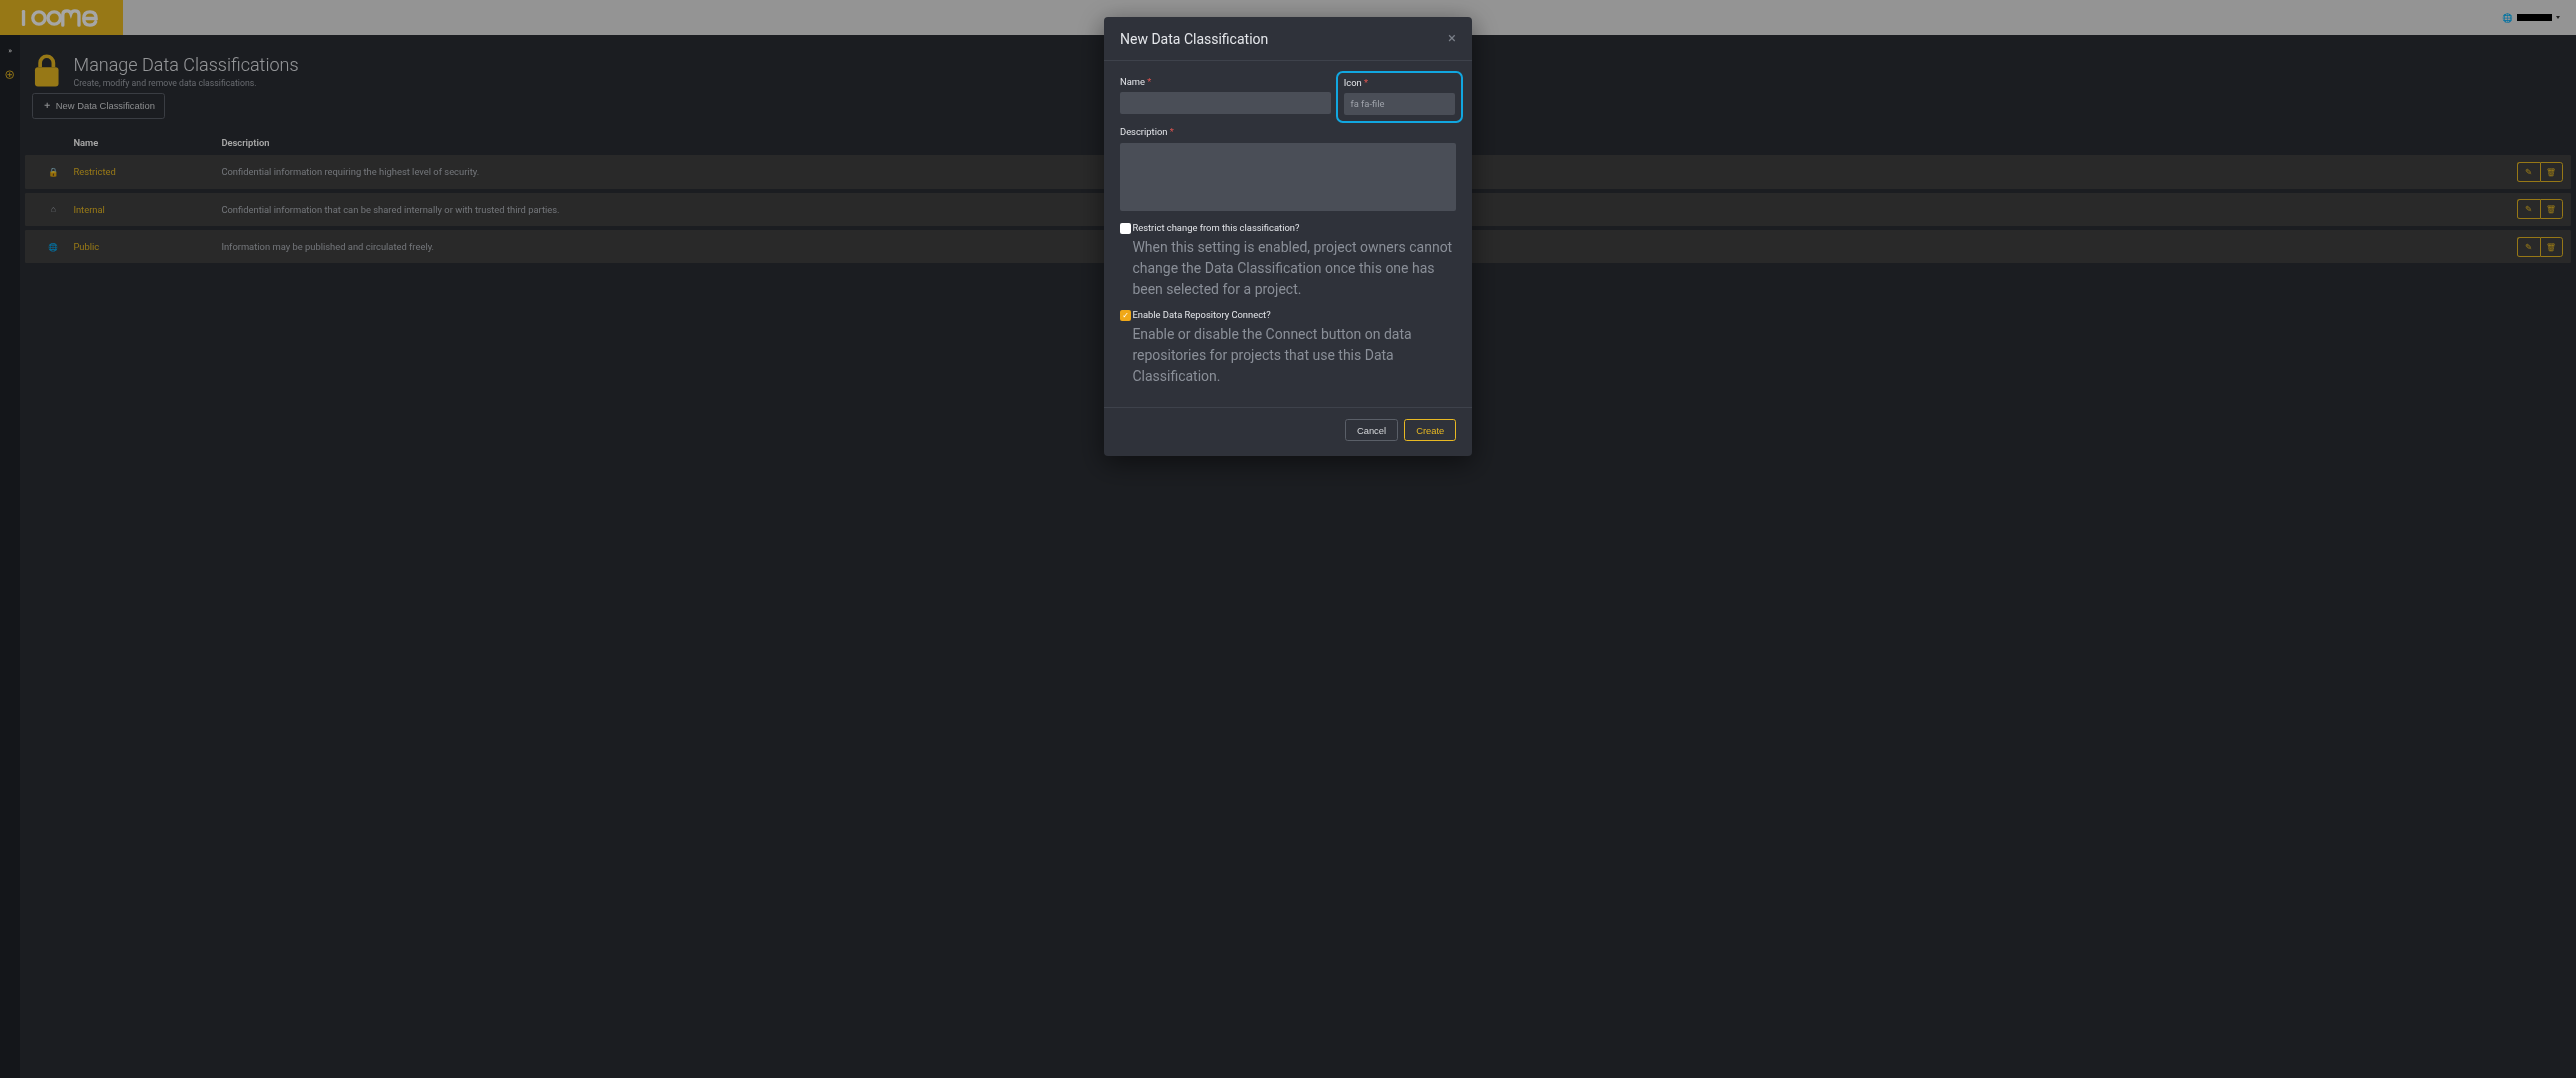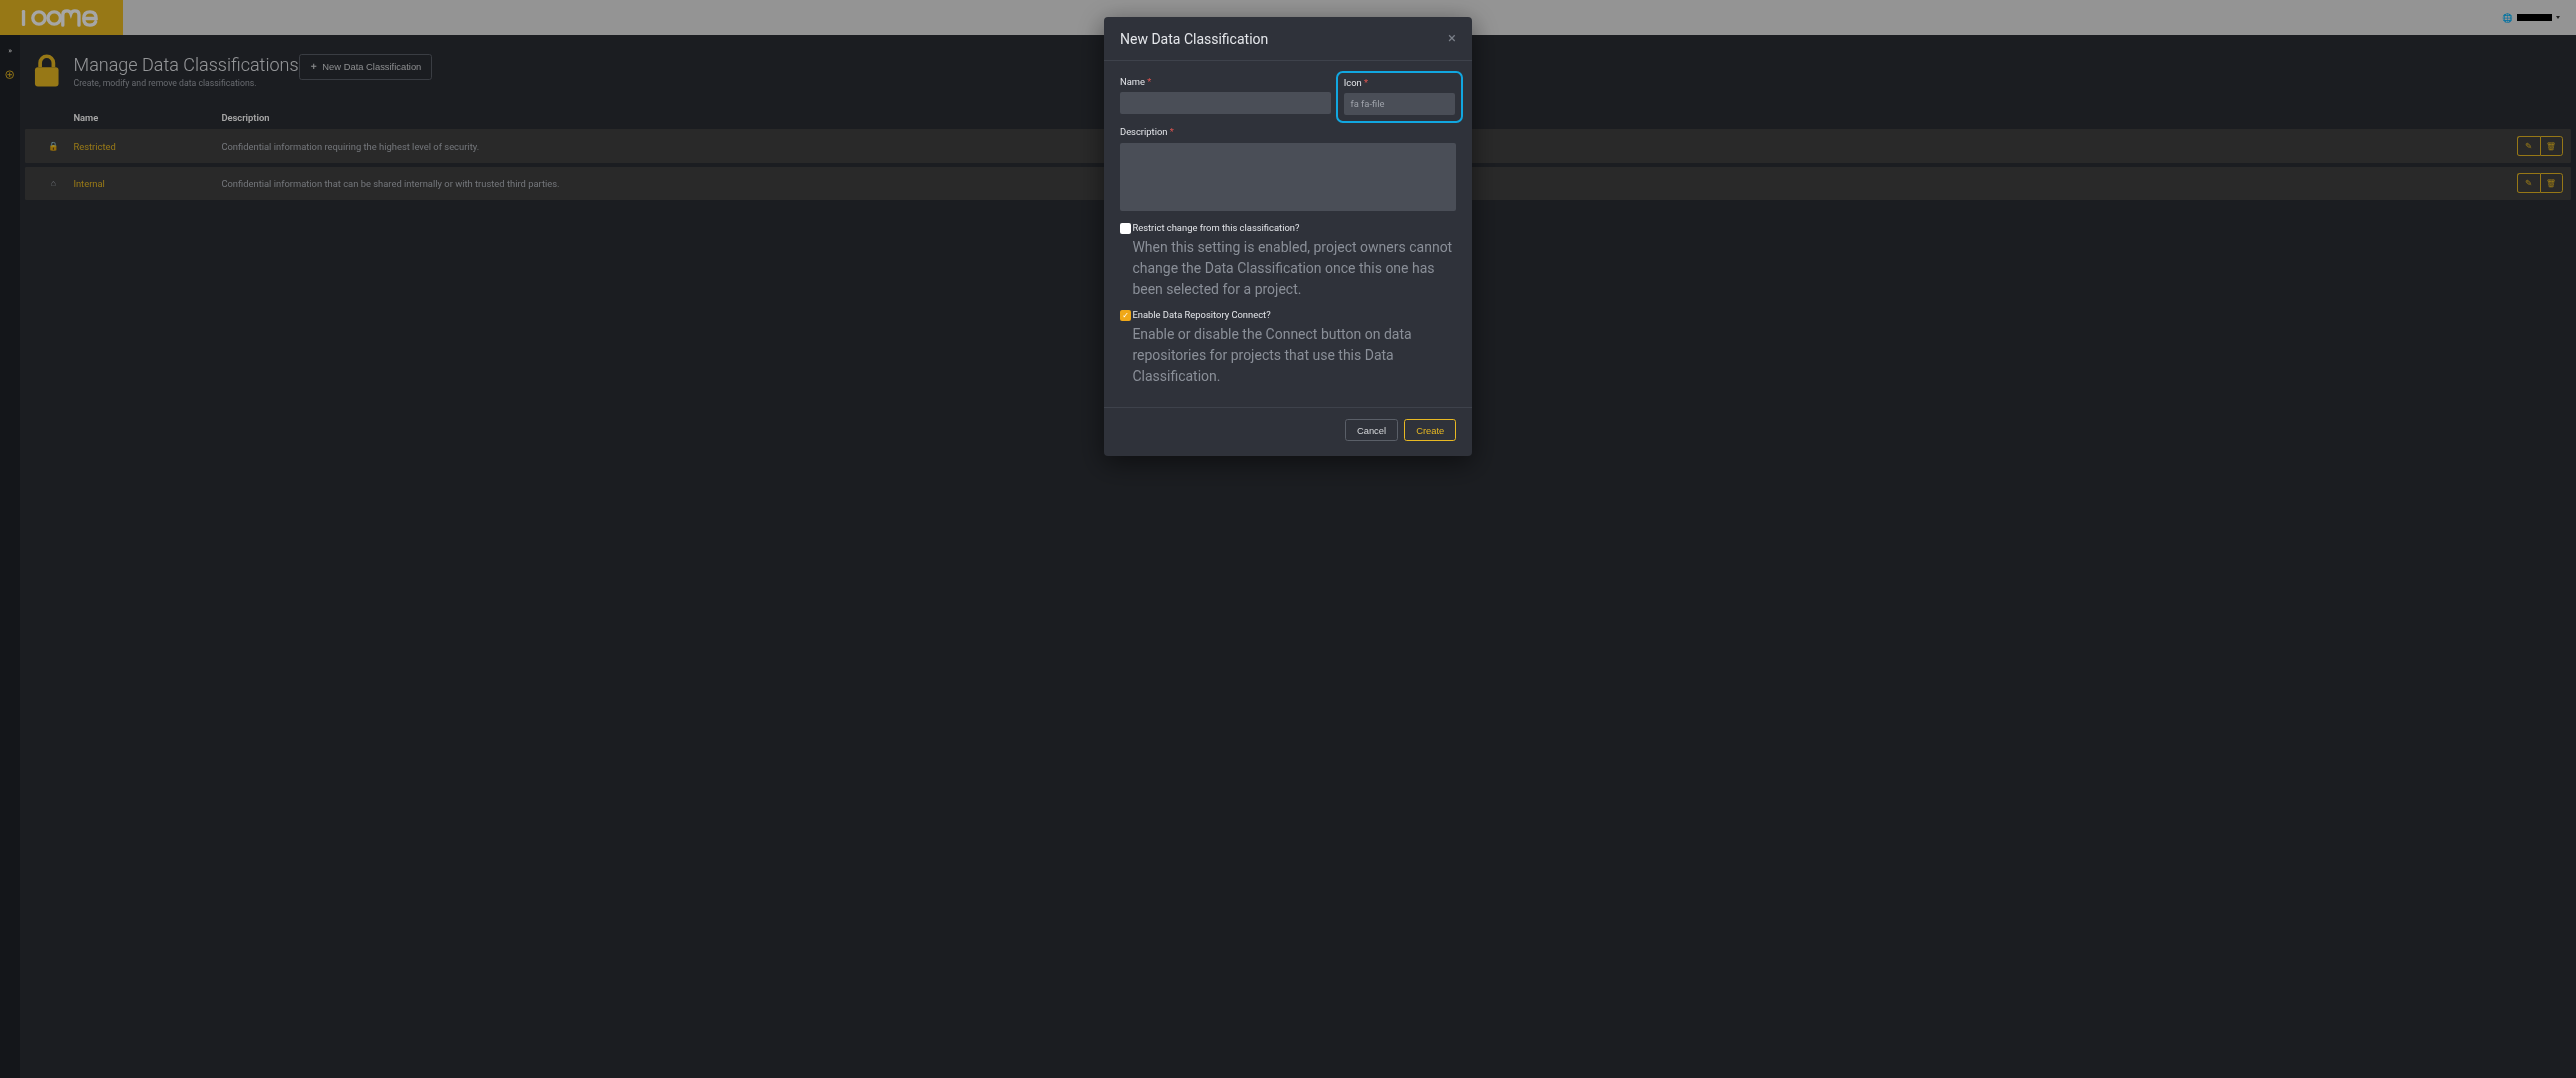--- a/index.html
+++ b/index.html
@@ -71,22 +71,23 @@
   .page {
     position: absolute;
     top: 35px; left: 20px; right: 0; bottom: 0;
     background: #2a2d33;
     padding: 0 5.4px;
   }
 
   .page-header {
     display: flex;
     align-items: flex-start;
-    justify-content: flex-start;
+    justify-content: flex-end;
     padding: 19px 6.7px 12px 6.7px;
+    flex-direction: column;
   }
   .page-title-wrap {
     display: flex;
     align-items: flex-start;
     gap: 12px;
   }
   .page-title-wrap .lock-icon-big {
     color: #e8b923;
     font-size: 31px;
     line-height: 1;
@@ -358,20 +359,33 @@
       <span class="row-actions">
         <button class="icon-btn">
             <span class="i-edit"></span>
           </button>
         <button class="icon-btn">
             <span class="i-trash"></span>
           </button>
       </span>
     </div>
 
+    <div class="drow">
+      <span class="icon-cell i-globe"></span>
+      <a class="name-cell">Public</a>
+      <span class="desc-cell">Information may be published and circulated freely.</span>
+      <span class="row-actions">
+        <button class="icon-btn">
+            <span class="i-edit"></span>
+          </button>
+        <button class="icon-btn">
+            <span class="i-trash"></span>
+          </button>
+      </span>
+    </div>
   </div>
 </div>
 
 <div class="modal-backdrop"></div>
 <div class="modal">
   <div class="modal-header">
     <h2>New Data Classification</h2>
     <span class="modal-close">
       <span>×</span>
     </span>

